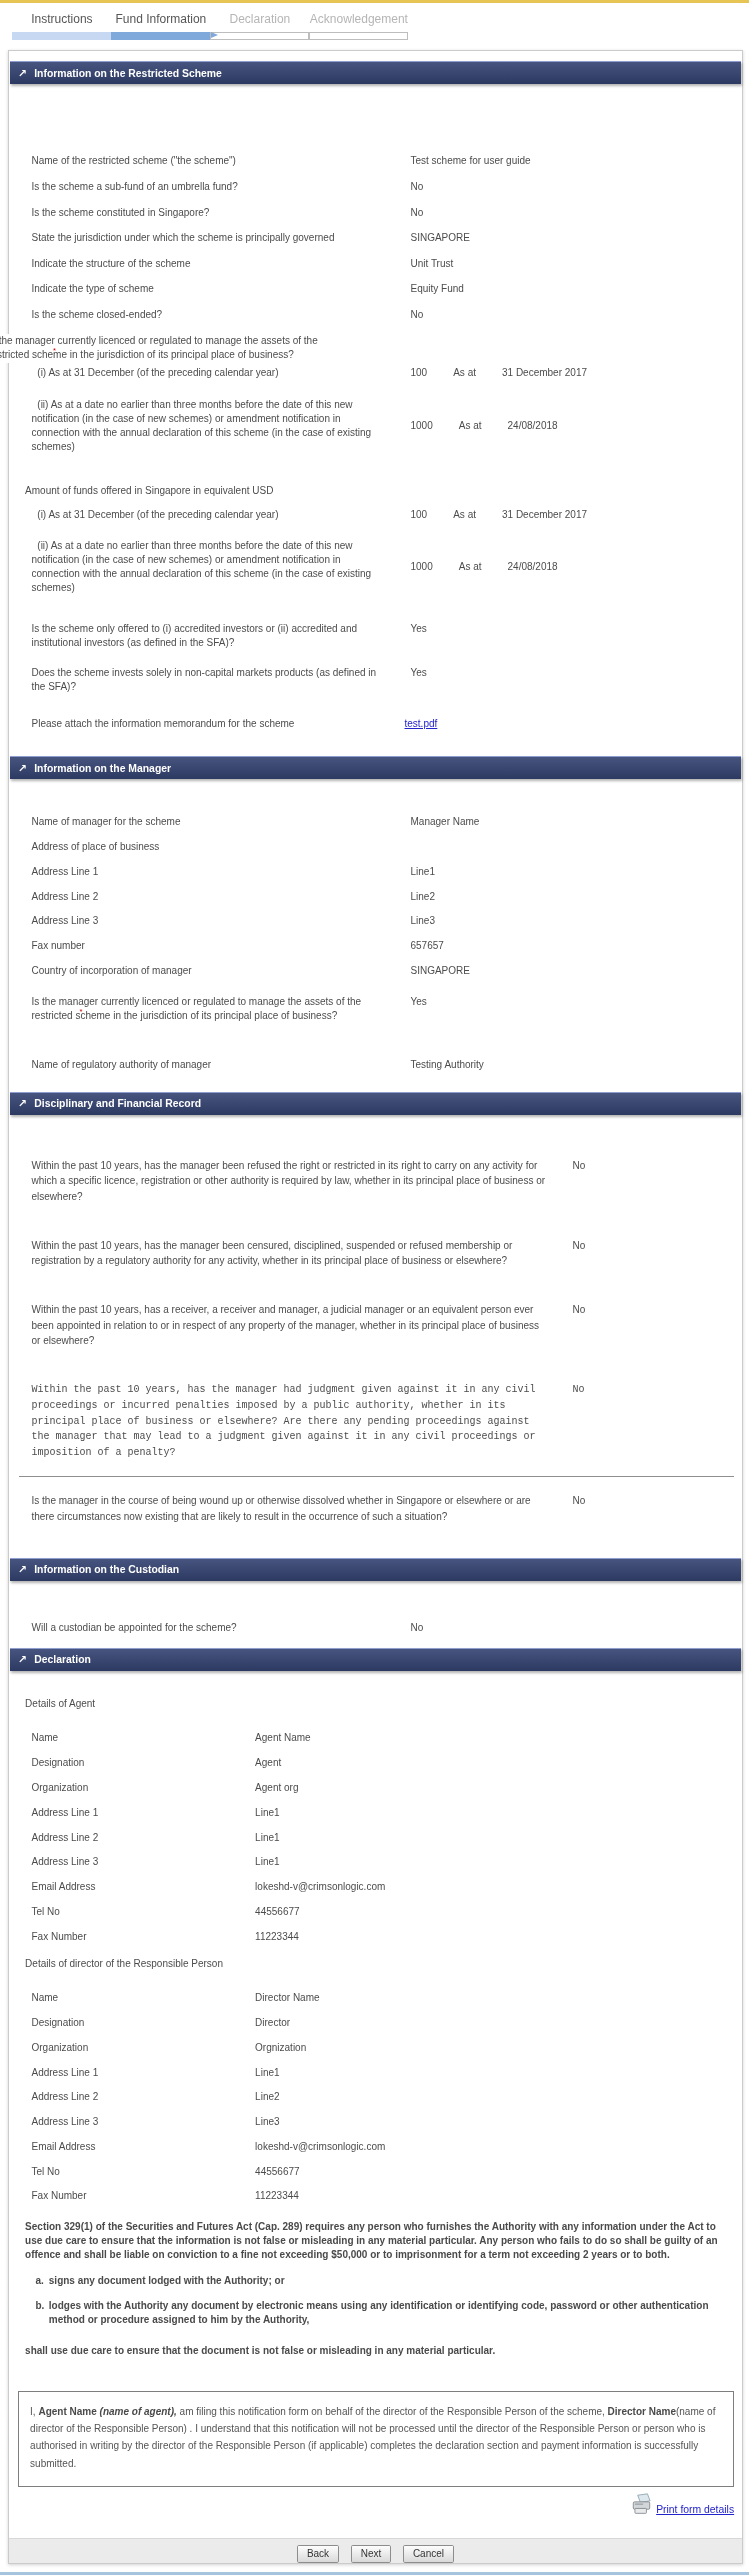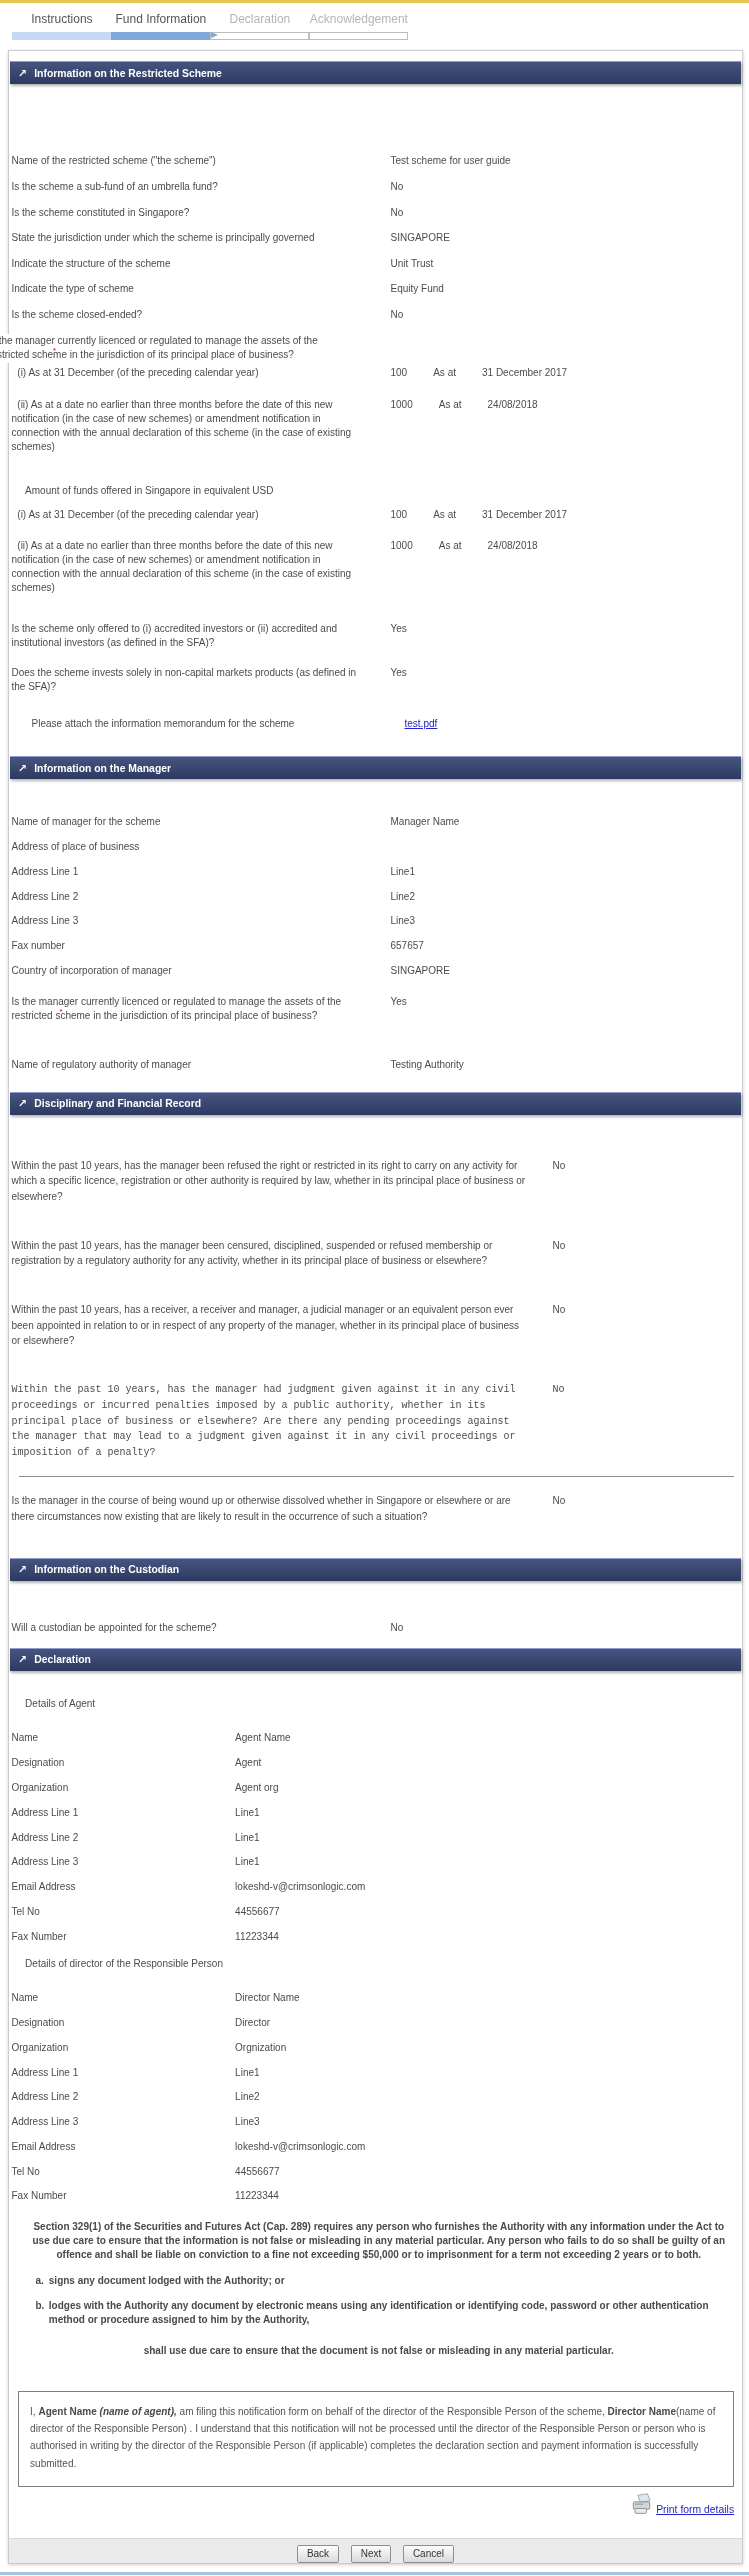--- a/index.html
+++ b/index.html
@@ -28,31 +28,31 @@
     border:0.8px solid #cbcbcb; background:#fff; box-shadow:0 0.8px 3.3px rgba(0,0,0,.18);
   }
   .sec-hdr {
     margin:10.8px 1.7px 0 1.7px; height:23px; display:flex; align-items:center; gap:7.5px;
     padding-left:7.5px; color:#ffffff; font-weight:bold; font-size:10.4px;
     background:linear-gradient(#47547f,#2c3961); border-top:1.7px solid #8e9ecf;
     box-shadow:0.8px 1.7px 2.5px rgba(0,0,0,.3);
   }
   .hdr-arrow { font-size:10.8px; font-weight:bold; }
 
-  .qa { display:flex; padding-left:3px; margin-bottom:11.6px; line-height:14px; }
+  .qa { display:flex; padding-left:23px; margin-bottom:11.6px; line-height:14px; }
   .qa .q { width:352px; position:relative; }
   .qa .a { margin-left:27px; }
   .first-rows { margin-top:70px; }
   .mgr-rows { margin-top:36px; }
   .mgr-rows .qa, .decl-rows .qa { margin-bottom:10.8px; }
   .qa.item .q { text-indent:5.8px; }
   .qa.attach { padding-left:23px; }
   .qa.attach .q { width:346px; }
   .amt { display:flex; gap:26px; align-items:flex-start; }
-  .qa.vcenter { }
+  .qa.vcenter { align-items:center; }
   .overflow-q {
     position:relative; left:-37px; width:356px; background:#fff;
     margin:8.3px 0 3.3px 16.6px; padding:0.8px 0; line-height:14px; z-index:1;
   }
   .req-float { position:absolute; color:#cc0000; font-size:7.5px; }
   .plain-label { padding-left:16.6px; line-height:14px; }
   .gap36 { margin-top:30px; } .gap32 { margin-top:26.5px; } .gap30 { margin-top:25px; }
   .gap28 { margin-top:23px; } .gap22 { margin-top:18px; } .gap20 { margin-top:16.6px; }
   .gap12 { margin-top:10px; } .gap4 { margin-top:3.3px; }
 
@@ -61,21 +61,21 @@
   .qa.disc { line-height:15.7px; margin-bottom:33px; }
   .qa.disc .q { width:514px; }
   .qa.disc.q1 { margin-top:43px; }
   .divider { border:0; border-top:0.8px solid #8f8f8f; margin:1.7px 8.3px 16.6px 10px; }
 
   .decl-sub { padding-left:16.6px; line-height:14px; margin:26.5px 0 20px 0; }
   .decl-sub.second { margin:13.3px 0 20px 0; }
   .qa.decl .q { width:207px; }
   .qa.decl .a { margin-left:16.6px; }
 
-  .legal { font-weight:bold; color:#4a4a4a; margin:16.6px 10px 11.6px 16.6px; line-height:14px;text-align:center; }
+  .legal { font-weight:bold; color:#4a4a4a; margin:16.6px 10px 11.6px 16.6px; line-height:14px; }
   .legal-item { display:flex; font-weight:bold; color:#4a4a4a; margin:0 10px 11.6px 27px; line-height:14px; }
   .legal-item .li-marker { width:13.3px; flex:none; }
 
   .stmt-box {
     margin:33px 8.3px 0 9px; border:0.8px solid #7e7e7e; background:#fff;
     padding:10.8px 11.6px 13.3px 11.6px; line-height:17.4px; color:#555;
   }
   .stmt-box b { color:#4a4a4a; }
   .stmt-note { font-style:italic; }
 

